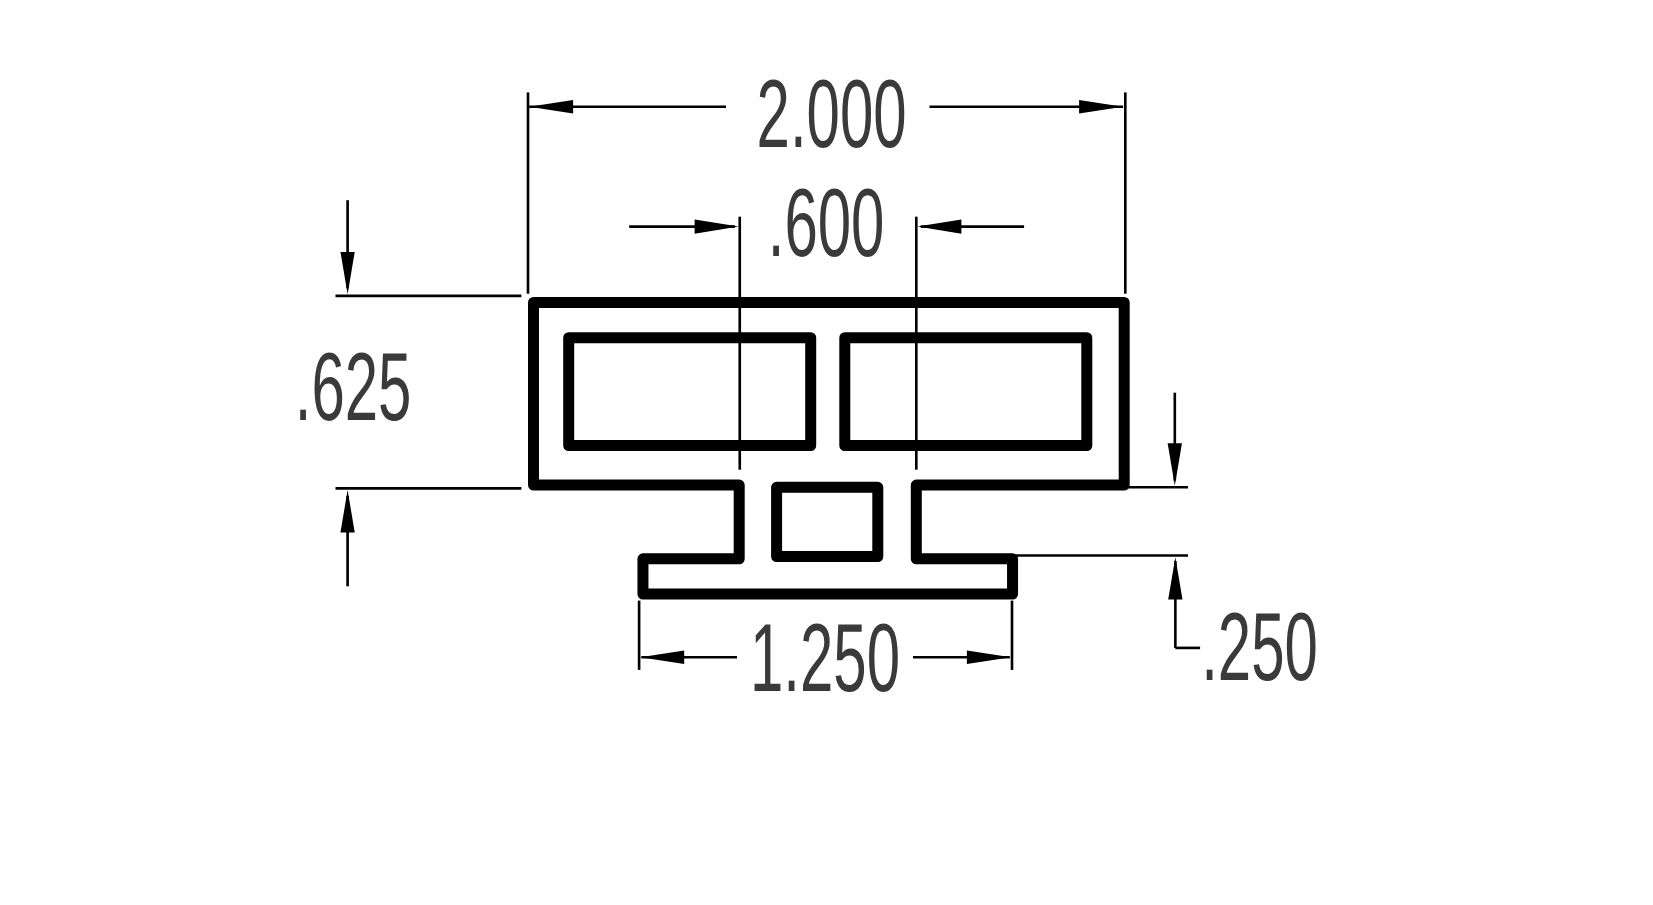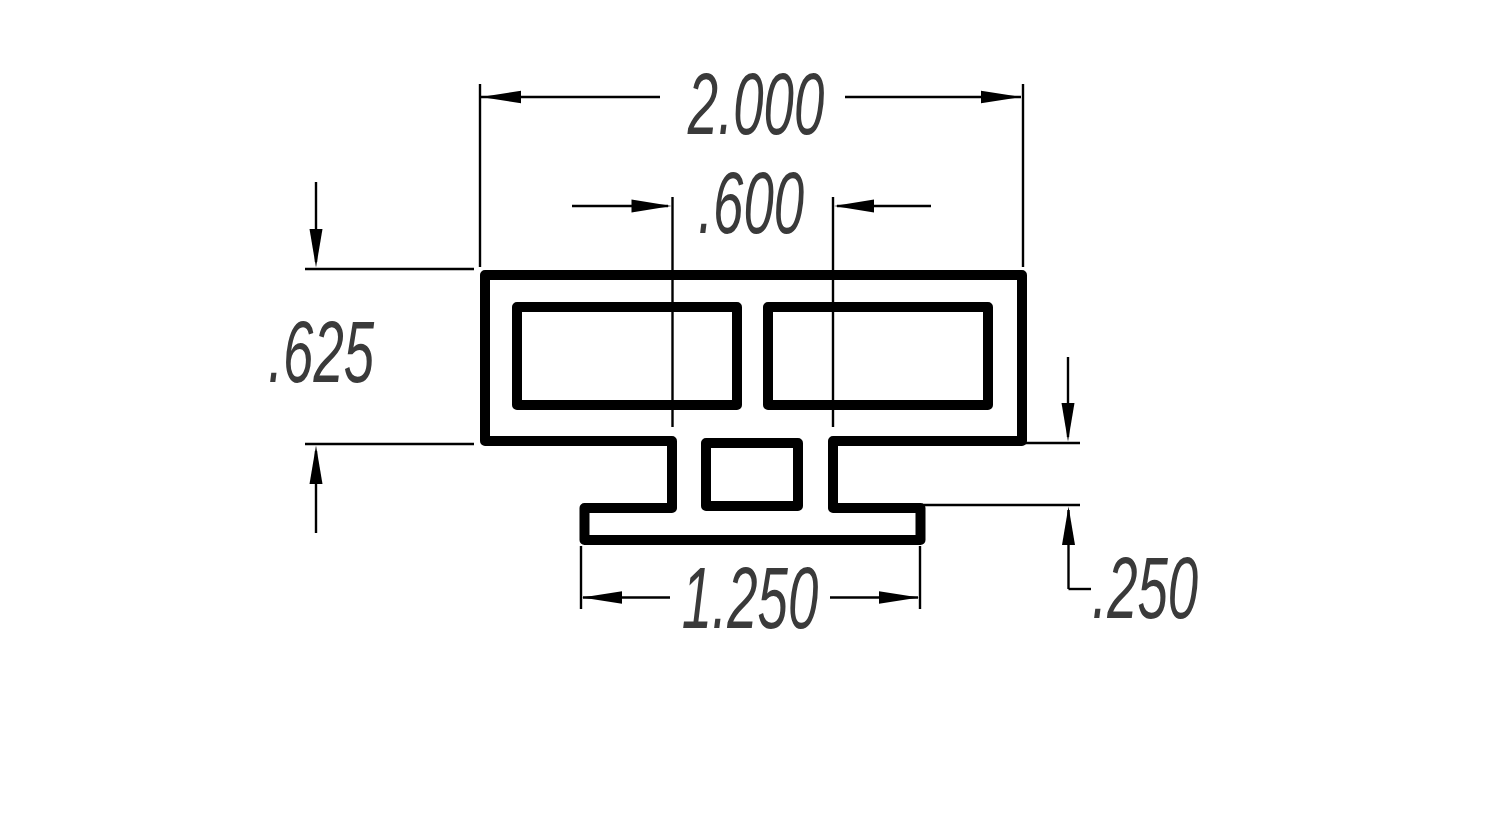--- a/index.html
+++ b/index.html
@@ -7,21 +7,20 @@
     padding: 0;
     background: #ffffff;
   }
   .canvas {
     position: relative;
     width: 1503px;
     height: 823px;
     background: #ffffff;
     overflow: hidden;
     font-family: "Liberation Sans", "DejaVu Sans", sans-serif;
-    font-style: italic;
   }
   svg { display: block; }
   .thick {
     fill: none;
     stroke: #000000;
     stroke-width: 10;
     stroke-linejoin: round;
     stroke-linecap: butt;
   }
   .thin {

